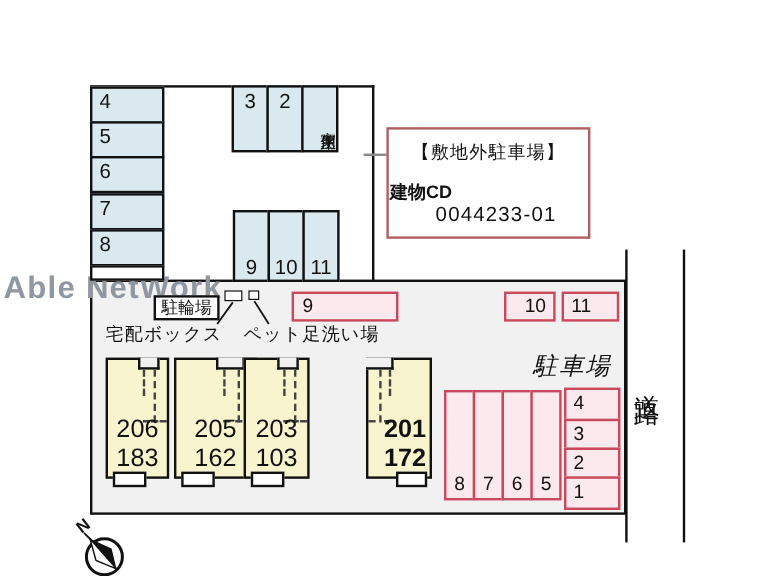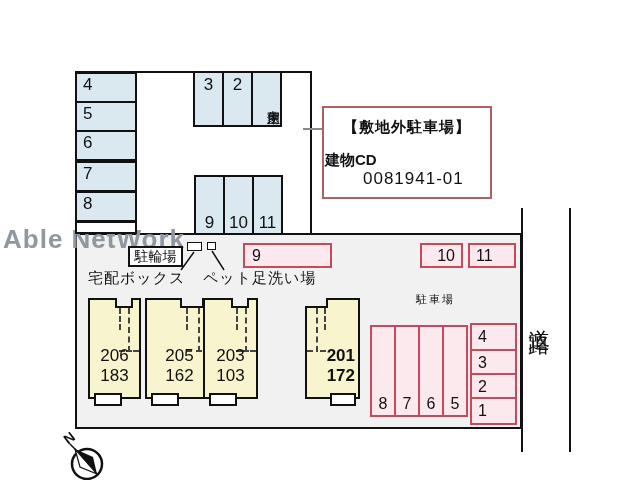--- a/index.html
+++ b/index.html
@@ -22,55 +22,55 @@
   .bcol{left:75px;width:62px;height:31px;padding:1px 0 0 6px;}
   .wcell{left:75px;top:221px;width:62px;height:13px;background:#fff;border:2px solid #111;box-sizing:border-box;}
   .brow1{top:71px;width:31px;height:56px;box-sizing:border-box;text-align:center;padding-top:2px;}
   .owner{writing-mode:vertical-rl;text-orientation:upright;font-size:13px;line-height:1.05;
          padding-top:3px;letter-spacing:1px;}
   .brow2{top:175px;width:31px;height:60px;box-sizing:border-box;}
   .brow2 span{position:absolute;bottom:0;width:100%;text-align:center;font-size:17px;}
   
   .info-box{left:322px;top:106px;width:170px;height:93px;background:#fff;
             border:2px solid var(--info-border);box-sizing:border-box;}
-  .info-title{left:322px;top:118px;width:170px;text-align:center;font-size:15px;font-weight:bold;letter-spacing:1px;}
+  .info-title{left:322px;top:118px;width:170px;text-align:center;font-size:15px;font-weight:normal;letter-spacing:1px;}
   .info-cd{left:325px;top:151px;font-size:15px;font-weight:bold;}
   .info-val{left:363px;top:169px;font-size:17px;letter-spacing:1px;}
   .connector{left:303px;top:128px;width:38px;border-top:2px solid #8a8a8a;}
   
   .road-l{left:521px;top:208px;height:244px;border-left:2px solid #111;}
   .road-r{left:569px;top:208px;height:244px;border-left:2px solid #111;}
   .road-label{left:524px;top:312px;writing-mode:vertical-rl;text-orientation:upright;
               font-size:22px;letter-spacing:4px;}
   
   .bike-box{left:128px;top:246px;width:55px;height:21px;background:#fff;border:2px solid #111;
             box-sizing:border-box;text-align:center;font-size:14px;line-height:17px;letter-spacing:0px;}
   .dbox{left:187px;top:242px;width:15px;height:9px;background:#fff;border:1.5px solid #111;box-sizing:border-box;}
   .pbox{left:207px;top:242px;width:9px;height:8px;background:#fff;border:1.5px solid #111;box-sizing:border-box;}
   .lbl{font-size:15px;letter-spacing:1px;}
   .lbl-delivery{left:88px;top:269px;}
   .lbl-pet{left:203px;top:269px;}
-  .lbl-parking{left:416px;top:292px;font-size:11px;letter-spacing:2px;}
+  .lbl-parking{left:444px;top:292px;font-size:20px;letter-spacing:2px;font-style:italic;}
   
   .pcell{background:var(--pink-fill);border:2px solid var(--pink-border);box-sizing:border-box;}
   .p9{left:243px;top:243px;width:89px;height:25px;font-size:16px;padding:2px 0 0 7px;}
   .p10{left:420px;top:243px;width:43px;height:25px;font-size:16px;text-align:right;padding:2px 6px 0 0;}
   .p11{left:468px;top:243px;width:48px;height:25px;font-size:16px;padding:2px 0 0 6px;}
   .pv{top:325px;width:26px;height:92px;}
   .pv span{position:absolute;bottom:2px;width:100%;text-align:center;font-size:16px;}
   .pc{left:470px;width:47px;font-size:16px;padding:3px 0 0 6px;}
   
   .unit{top:298px;height:101px;background:var(--yellow-fill);border:2px solid #111;box-sizing:border-box;}
   .notch{position:absolute;top:-2px;height:10px;background:var(--site-fill);
          border:2px solid #111;border-top:none;box-sizing:border-box;}
   .notch-r{left:50%;width:37%;}
   .notch-l{left:-2px;width:46%;border-left:none;}
   .vdash{position:absolute;border-left:2px dashed #444;}
   .hdash{position:absolute;border-top:2px dashed #444;}
-  .unum{position:absolute;top:46px;width:100%;text-align:center;font-size:17px;line-height:1.15;color:#111;}
+  .unum{position:absolute;top:46px;width:100%;text-align:center;font-size:21px;line-height:1.15;color:#111;}
   .unum-r{width:auto;right:3px;text-align:center;font-weight:bold;}
   .porch{position:absolute;bottom:-9px;height:13px;width:28px;background:#fff;
          border:2px solid #111;box-sizing:border-box;}
   
   .north{left:64px;top:430px;font-size:14px;font-weight:bold;transform:rotate(-38deg);}
   svg.overlay{position:absolute;left:0;top:0;z-index:3;pointer-events:none;}
 </style>
 </head>
 <body>
 
@@ -102,21 +102,21 @@
         <span>10</span>
       </div>
     <div class="abs bcell brow2" style="left:252px">
         <span>11</span>
       </div>
 
     <div class="abs connector"></div>
     <div class="abs info-box"></div>
     <div class="abs info-title">【敷地外駐車場】</div>
     <div class="abs info-cd">建物CD</div>
-    <div class="abs info-val">0081941-01</div>
+    <div class="abs info-val">0044233-01</div>
 
     <div class="abs road-l"></div>
     <div class="abs road-r"></div>
     <div class="abs road-label">道路</div>
 
     <div class="abs bike-box">駐輪場</div>
     <div class="abs dbox"></div>
     <div class="abs pbox"></div>
     <div class="abs lbl lbl-pet">ペット足洗い場</div>
     <div class="abs lbl lbl-delivery">宅配ボックス</div>

